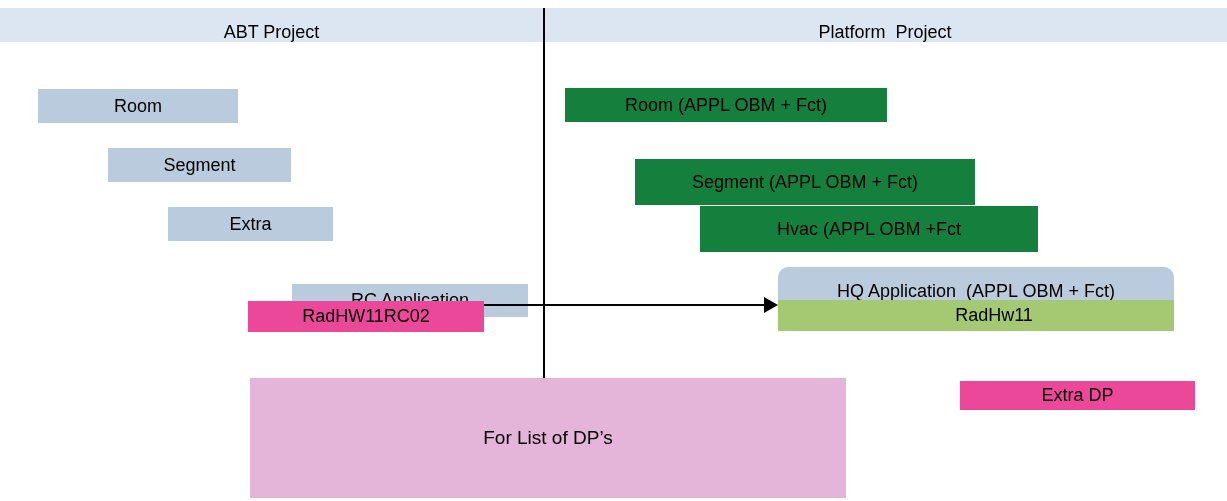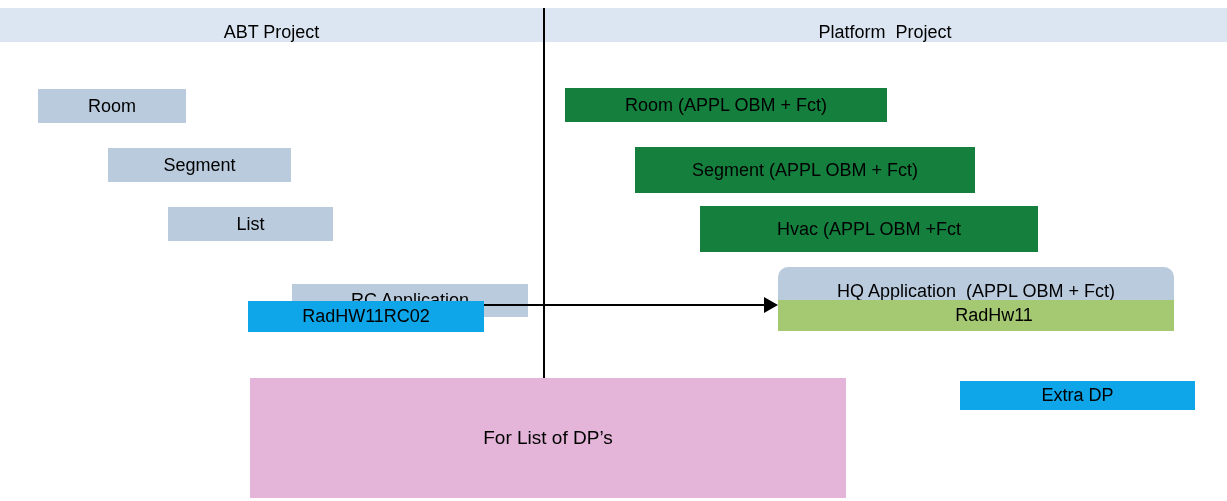--- a/index.html
+++ b/index.html
@@ -38,32 +38,32 @@
 
   .box {
     position: absolute;
     display: flex; align-items: center; justify-content: center;
     font-size: 18px;
     white-space: pre;
   }
   .blue   { background: #b9cbdd; }
   .lgreen { background: #15803d; }
   .green  { background: #a5c973; }
-  .peach  { background: #0ea5e9; }
+  .peach  { background: #ec4899; }
 
   
-  .abt-room      { left: 38px;  top: 89px;  width: 148px; height: 34px; }
+  .abt-room      { left: 38px;  top: 89px;  width: 200px; height: 34px; }
   .abt-segment   { left: 108px; top: 148px; width: 183px; height: 34px; }
   .abt-hvac      { left: 168px; top: 207px; width: 165px; height: 34px; }
   .abt-rcapp     { left: 248px; top: 284px; width: 236px; height: 33px; margin-left: 44px; }
   .abt-radhw     { left: 248px; top: 301px; width: 236px; height: 31px; }
 
   
   .plt-room      { left: 565px; top: 88px;  width: 322px; height: 34px; }
-  .plt-segment   { left: 635px; top: 147px; width: 340px; height: 46px; }
+  .plt-segment   { left: 635px; top: 159px; width: 340px; height: 46px; }
   .plt-hvac      { left: 700px; top: 206px; width: 338px; height: 46px; }
   .plt-hqapp     { left: 778px; top: 267px; width: 396px; height: 48px; border-radius: 10px; }
   .plt-radhw     { left: 778px; top: 300px; width: 396px; height: 31px; padding-left: 36px; }
   .plt-extradp   { left: 960px; top: 333px; width: 235px; height: 29px; margin-top: 48px; }
 
   .arrow-line {
     position: absolute;
     left: 484px; top: 304px;
     width: 282px; height: 2px;
     background: #000;
@@ -96,21 +96,21 @@
 <div class="canvas">
 
   <div class="header-bar"></div>
   <div class="header-title left">ABT Project</div>
   <div class="header-title right">Platform  Project</div>
 
   <div class="v-divider"></div>
 
   <div class="box blue abt-room">Room</div>
   <div class="box blue abt-segment">Segment</div>
-  <div class="box blue abt-hvac">List</div>
+  <div class="box blue abt-hvac">Extra</div>
   <div class="box blue abt-rcapp">RC Application</div>
   <div class="box peach abt-radhw">RadHW11RC02</div>
 
   <div class="box lgreen plt-room">Room (APPL OBM + Fct)</div>
   <div class="box lgreen plt-segment">Segment (APPL OBM + Fct)</div>
   <div class="box lgreen plt-hvac">Hvac (APPL OBM +Fct</div>
   <div class="box blue plt-hqapp">HQ Application  (APPL OBM + Fct)</div>
   <div class="box green plt-radhw">RadHw11</div>
   <div class="box peach plt-extradp">Extra DP</div>
 

